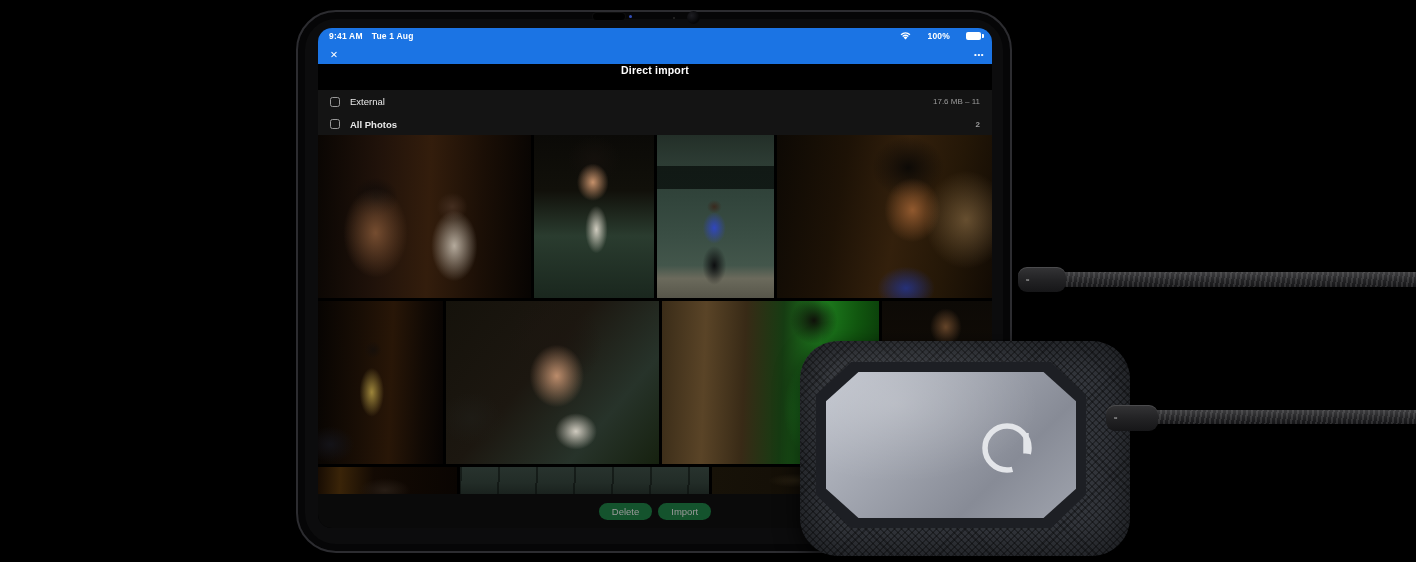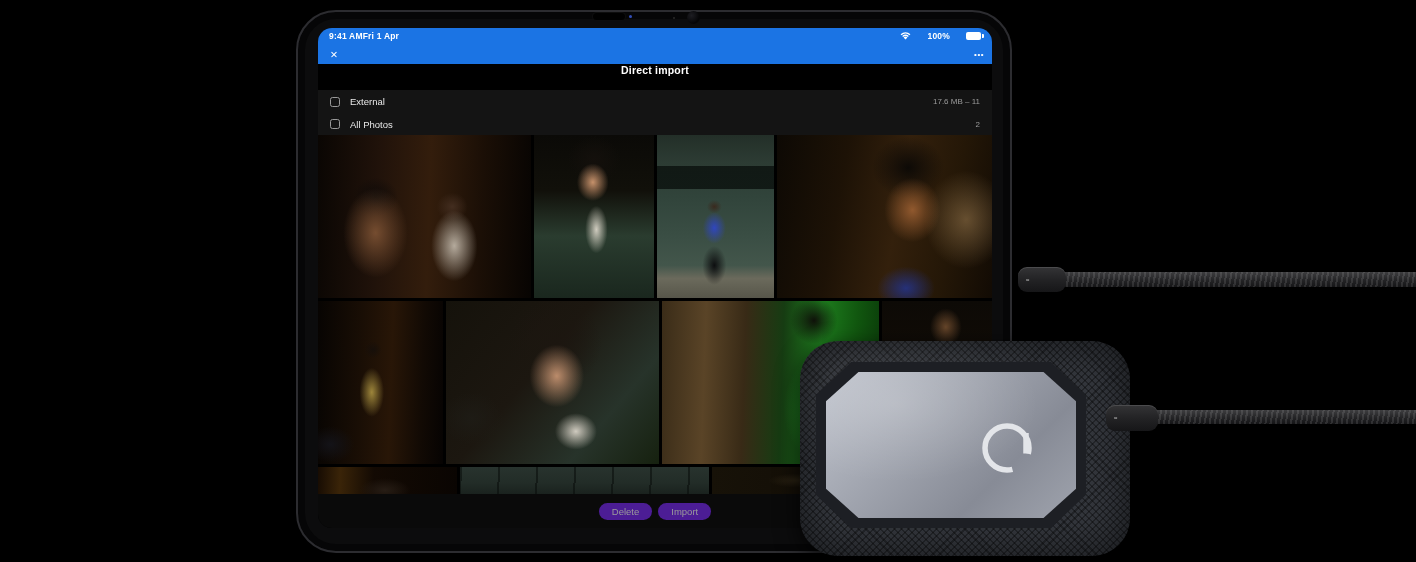--- a/index.html
+++ b/index.html
@@ -15,21 +15,21 @@
   .cam-dot{position:absolute;left:377px;top:17px;width:2px;height:2px;border-radius:50%;background:#2a2a2a;z-index:2;}
   .cam-lens{position:absolute;left:391px;top:11px;width:13px;height:13px;border-radius:50%;
         background:radial-gradient(circle at 35% 35%, #1d1d22, #050507 65%);z-index:2;}
 
   
   .screen{position:absolute;left:20px;top:16px;width:674px;height:500px;border-radius:14px;background:#000;overflow:hidden;}
 
   
   .statusbar{position:absolute;left:0;top:0;width:674px;height:16px;background:#1b74e4;
         display:flex;align-items:center;justify-content:space-between;padding:0 11px;}
-  .sb-left{display:flex;align-items:center;}
+  .sb-left{display:flex;gap:9px;align-items:center;}
   .sb-txt{color:#fff;font-size:8.5px;font-weight:bold;letter-spacing:.2px;}
   .sb-right{display:flex;gap:16px;align-items:center;}
   .wifi-svg{display:block;}
   .battery{width:15px;height:7.5px;border-radius:2px;background:#fff;position:relative;}
   .battery:after{content:"";position:absolute;right:-2.5px;top:2px;width:1.8px;height:3.5px;border-radius:0 1px 1px 0;background:#fff;}
 
   .navbar{position:absolute;left:0;top:16px;width:674px;height:20px;background:#1b74e4;}
   .nav-close{position:absolute;left:6px;top:0;height:20px;width:20px;color:#fff;font-size:9.5px;
         display:flex;align-items:center;justify-content:center;cursor:default;}
   .nav-title{position:absolute;left:0;top:16px;width:100%;height:20px;display:flex;align-items:center;justify-content:center;
@@ -40,21 +40,21 @@
   .addto{position:absolute;left:0;top:36px;width:674px;height:26px;background:#232323;
         display:flex;align-items:center;justify-content:center;gap:6px;}
   .addto-label{color:#9a9a9a;font-size:9.5px;}
   .addto-value{color:#f2f2f2;font-size:10px;font-weight:bold;}
   .chevron{width:6px;height:6px;border-right:1.5px solid #e8e8e8;border-bottom:1.5px solid #e8e8e8;
         transform:rotate(45deg) translateY(-2px);margin-left:2px;}
 
   
   .srow{position:absolute;left:0;width:674px;background:#141414;display:flex;align-items:center;padding:0 12px;}
   .srow1{top:62px;height:23px;}
-  .srow2{top:85px;height:22px;}
+  .srow2{top:85px;height:22px;font-weight:bold;}
   .cbx{width:10px;height:10px;border:1.2px solid #9a9a9a;border-radius:2.5px;background:transparent;flex:0 0 auto;}
   .srow-label{color:#e8e8e8;font-size:9.5px;margin-left:10px;}
   .srow-meta{margin-left:auto;color:#9b9b9b;font-size:8px;}
 
   
   .ph{position:absolute;background-color:#111;}
   .p1{left:0;top:107px;width:213px;height:163px;background:
       radial-gradient(46px 64px at 27% 60%, rgba(122,80,50,.95), rgba(122,80,50,0) 70%),
       radial-gradient(30px 26px at 27% 38%, rgba(14,10,8,.95), rgba(14,10,8,0) 75%),
       radial-gradient(34px 52px at 64% 68%, rgba(205,196,182,.85), rgba(205,196,182,0) 68%),
@@ -101,21 +101,21 @@
   .p10{left:142px;top:439px;width:249px;height:27px;background:
       repeating-linear-gradient(92deg, rgba(8,12,10,.55) 0 2px, rgba(8,12,10,0) 2px 38px),
       linear-gradient(180deg,#28332e 0%,#222c27 60%,#1a221e 100%);}
   .p11{left:394px;top:439px;width:280px;height:27px;background:
       radial-gradient(40px 10px at 30% 50%, rgba(70,58,34,.4), rgba(70,58,34,0) 70%),
       linear-gradient(92deg,#171208 0%,#120d06 50%,#0c0905 100%);}
 
   
   .footer{position:absolute;left:0;top:466px;width:674px;height:34px;background:#0a0a0a;
         display:flex;align-items:center;justify-content:center;gap:6px;}
-  .pill-btn{height:17px;padding:0 13px;border:none;border-radius:9px;background:#4c1d95;color:#9b9b9b;
+  .pill-btn{height:17px;padding:0 13px;border:none;border-radius:9px;background:#14532d;color:#9b9b9b;
         font-size:9.5px;display:flex;align-items:center;}
 
   
   .cable{position:absolute;height:15px;border-radius:7px 0 0 7px;z-index:4;background:
       repeating-linear-gradient(100deg, rgba(255,255,255,.10) 0 2px, rgba(255,255,255,0) 2px 5px),
       linear-gradient(180deg,#3e3e40 0%,#232325 55%,#151517 100%);}
   .cable-top{left:1058px;top:272px;width:358px;}
   .cable-drive{left:1150px;top:410px;width:266px;height:14px;z-index:6;}
   .connector{position:absolute;border-radius:9px;background:linear-gradient(180deg,#343436 0%,#232325 50%,#161618 100%);
       box-shadow:inset 0 1px 0 rgba(255,255,255,.12);display:flex;align-items:center;z-index:5;}
@@ -144,21 +144,21 @@
 <body>
 
 <div class="stage">
 
   <div class="ipad">
     <div class="screen">
 
       <div class="statusbar">
         <div class="sb-left">
           <span class="sb-txt">9:41 AM</span>
-          <span class="sb-txt">Fri 1 Apr</span>
+          <span class="sb-txt">Tue 1 Aug</span>
         </div>
         <div class="sb-right">
           <svg class="wifi-svg" width="11" height="8" viewBox="0 0 11 8">
             <path d="M5.5 7.6 L3.6 5.4 a3 3 0 0 1 3.8 0 Z" fill="#fff"></path>
             <path d="M2.2 3.9 a5 5 0 0 1 6.6 0 L7.9 4.9 a3.9 3.9 0 0 0 -4.8 0 Z" fill="#fff"></path>
             <path d="M0.6 2.2 a7.4 7.4 0 0 1 9.8 0 L9.5 3.2 a6.2 6.2 0 0 0 -8 0 Z" fill="#fff"></path>
           </svg>
           <span class="sb-txt">100%</span>
           <span class="battery"></span>
         </div>

